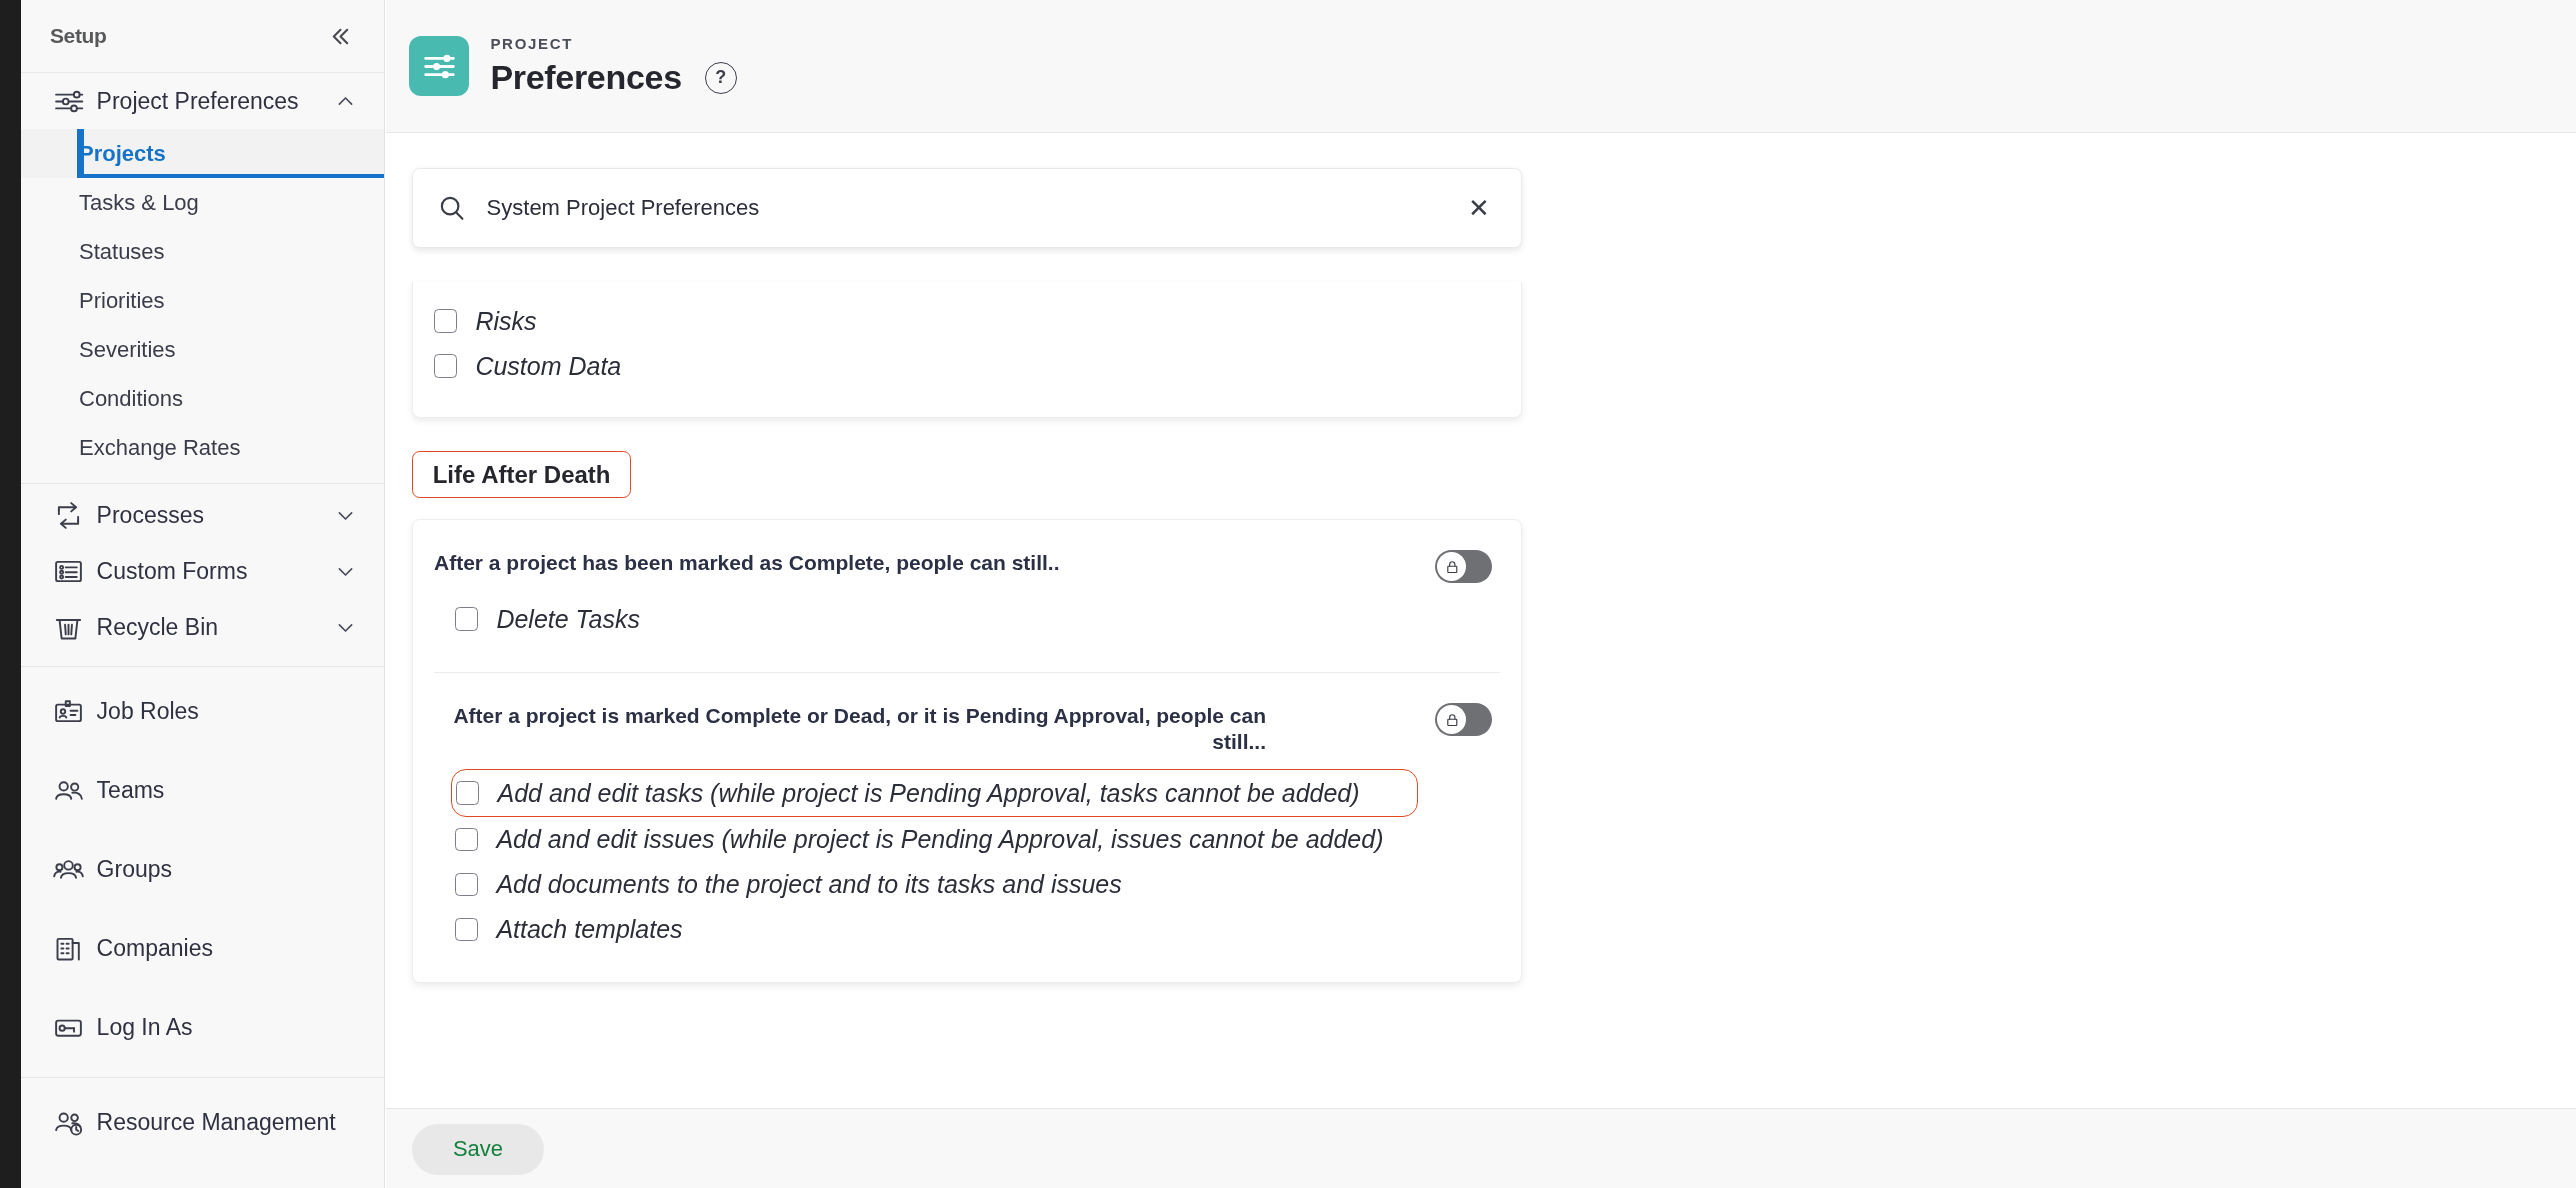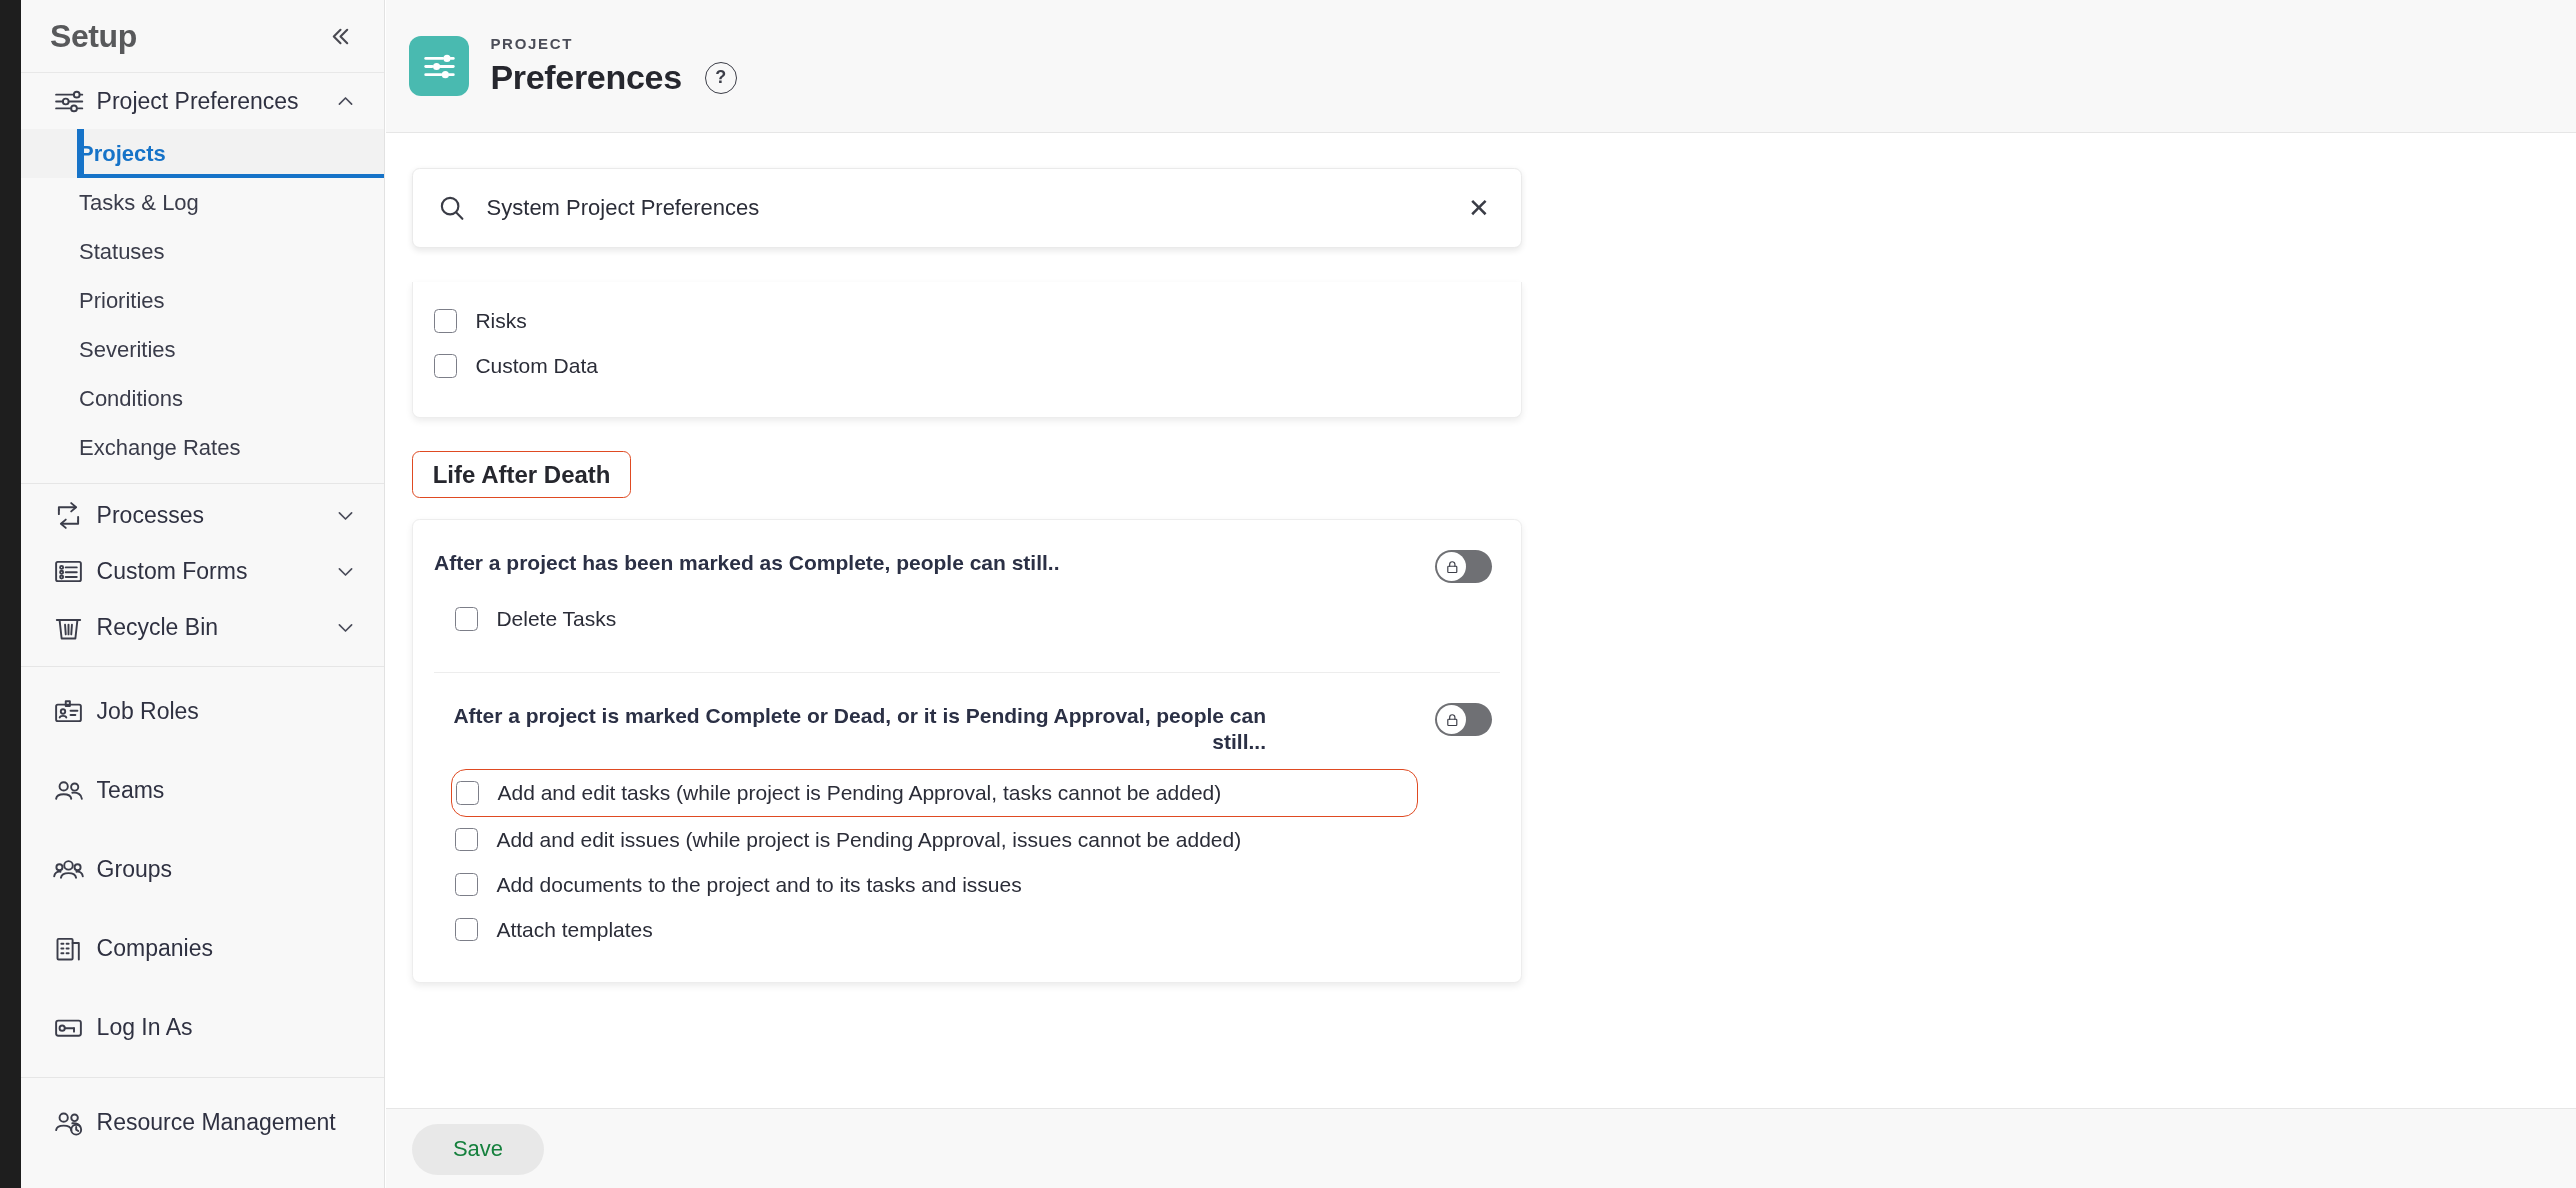--- a/index.html
+++ b/index.html
@@ -23,21 +23,21 @@
     box-sizing:border-box;
     overflow:hidden;
   }
   .sidebar-header{
     height:73px;display:flex;align-items:center;justify-content:space-between;
     padding:0 29px 0 29px;box-sizing:border-box;
     border-bottom:0.8px solid #e8e8e8;
     background:#f8f8f8;
   }
   .sidebar-title{
-    font-size:32px;font-weight:bold;color:#58595b;letter-spacing:-0.4px;
+    font-size:21px;font-weight:bold;color:#58595b;letter-spacing:-0.4px;
   }
   .collapse-btn{
     color:#4a4a52;font-size:26px;line-height:1;cursor:pointer;
     display:flex;align-items:center;justify-content:center;width:30px;height:30px;
   }
   .nav-group-head{
     display:flex;align-items:center;height:56px;padding:0 26px 0 30px;
     box-sizing:border-box;cursor:pointer;
   }
   .nav-ico{
@@ -131,21 +131,21 @@
 
   .chk-row{
     display:flex;align-items:center;height:45px;padding-left:21px;box-sizing:border-box;
     cursor:pointer;
   }
   .chk{
     width:23.4px;height:23.4px;border:1.5px solid #7c7e88;border-radius:4.5px;background:#fff;
     flex:0 0 23.4px;box-sizing:border-box;
   }
   .chk-label{
-    margin-left:18px;font-size:21px;color:#2b2d38;white-space:nowrap;
+    margin-left:18px;font-size:25px;color:#2b2d38;white-space:nowrap;font-style:italic;
   }
 
   .section-badge-wrap{margin:33px 16px 0 26px;}
   .section-badge{
     display:inline-flex;align-items:center;
     height:47px;padding:0 19.7px;border:1.9px solid #df4a22;border-radius:7.6px;
     background:#ffffff;font-size:24px;font-weight:bold;color:#26272e;
     box-sizing:border-box;
   }
 

